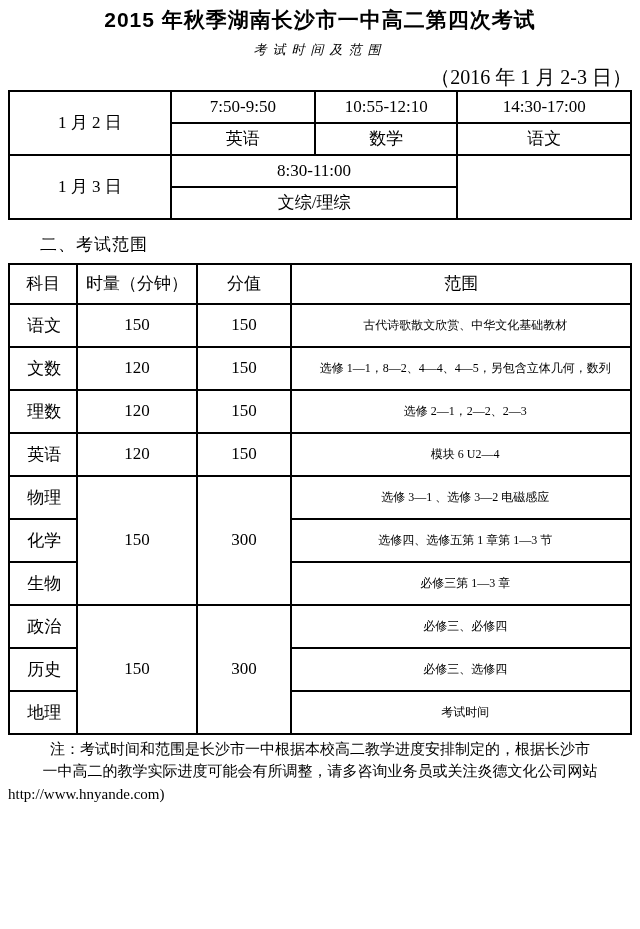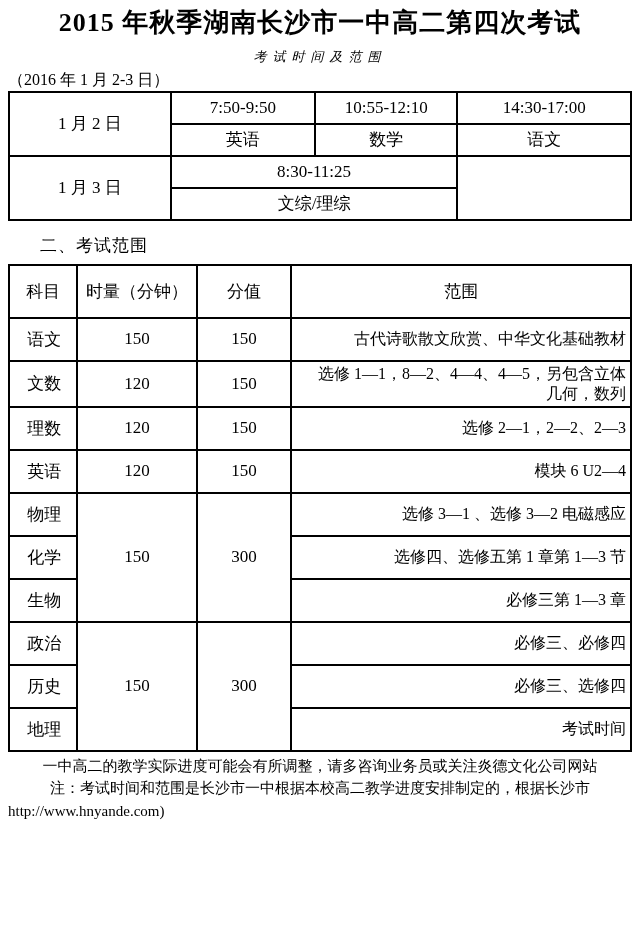--- a/index.html
+++ b/index.html
@@ -20,39 +20,39 @@
     text-align: center;
     font-size: 27px;
     font-weight: 600;
     font-style: italic;
     letter-spacing: 7px;
     line-height: 1.2;
   }
   .doc-subtitle {
     margin: 7px 0 0 0;
     text-align: center;
-    font-size: 26px;
+    font-size: 21px;
     font-weight: 700;
-    font-family: Liberation Serif, serif;
+    font-family: Liberation Sans, sans-serif;
     letter-spacing: 1px;
     line-height: 1.25;
   }
   .doc-subtitle2 {
     margin: 9px 0 0 0;
     text-align: center;
     font-size: 13px;
     font-weight: 500;
     font-style: italic;
     letter-spacing: 6px;
     line-height: 1.25;
   }
   .doc-date {
     margin: 5px 0 0 0;
-    text-align: left;
-    font-size: 16px;
+    text-align: right;
+    font-size: 20px;
     line-height: 1.3;
   }
 
   
   .section-heading {
     font-family: "Liberation Sans", "DejaVu Sans", sans-serif;
     font-size: 17px;
     letter-spacing: 1px;
     margin: 13px 0 7px 32px;
   }
@@ -70,26 +70,26 @@
     text-align: center;
     vertical-align: middle;
     font-size: 17px;
     font-weight: 400;
     padding: 2px 4px;
     overflow: hidden;
   }
   
   .t1 td { height: 32px; }
   
-  .t2 th { height: 53px; }
+  .t2 th { height: 40px; }
   .t2 td { height: 43px; }
   .t2 td.range {
-    text-align: right;
+    text-align: center;
     padding-left: 12px;
-    font-size: 16px;
+    font-size: 12px;
     line-height: 1.25;
   }
   .t2 td.subj { padding-left: 6px; }
 
   
   .footnote {
     margin-top: 3px;
     font-family: "Liberation Sans", "DejaVu Sans", sans-serif;
     font-size: 15px;
     line-height: 1.5;
@@ -124,21 +124,21 @@
         <td>10:55-12:10</td>
         <td>14:30-17:00</td>
       </tr>
       <tr>
         <td>英语</td>
         <td>数学</td>
         <td>语文</td>
       </tr>
       <tr>
         <td rowspan="2">1 月 3 日</td>
-        <td colspan="2">8:30-11:25</td>
+        <td colspan="2">8:30-11:00</td>
         <td rowspan="2"></td>
       </tr>
       <tr>
         <td colspan="2">文综/理综</td>
       </tr>
     </tbody>
   </table>
 
   <div class="section-heading second">二、考试范围</div>
 
@@ -205,18 +205,18 @@
         <td class="range">必修三、选修四</td>
       </tr>
       <tr>
         <td class="subj">地理</td>
         <td class="range">考试时间</td>
       </tr>
     </tbody>
   </table>
 
   <div class="footnote">
+    <div class="fn-center">注：考试时间和范围是长沙市一中根据本校高二教学进度安排制定的，根据长沙市</div>
     <div class="fn-center">一中高二的教学实际进度可能会有所调整，请多咨询业务员或关注炎德文化公司网站</div>
-    <div class="fn-center">注：考试时间和范围是长沙市一中根据本校高二教学进度安排制定的，根据长沙市</div>
     <div class="fn-left">http://www.hnyande.com)</div>
   </div>
 
 </div>
 
 </body></html>

